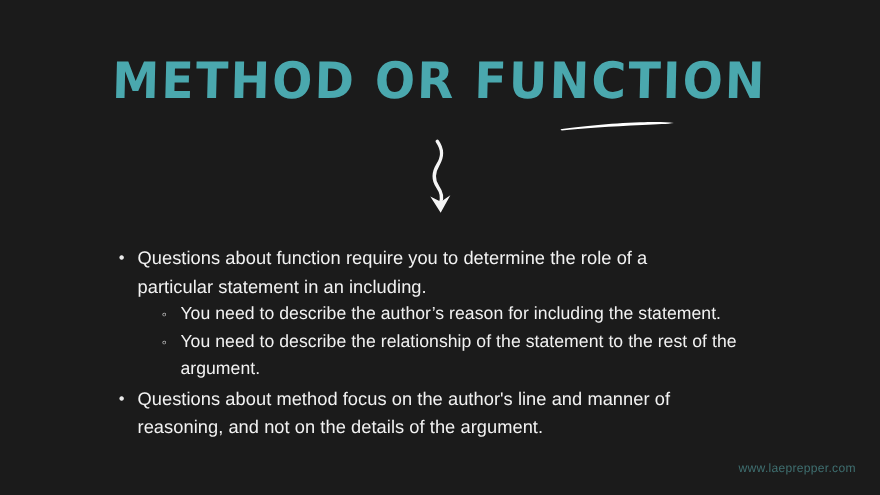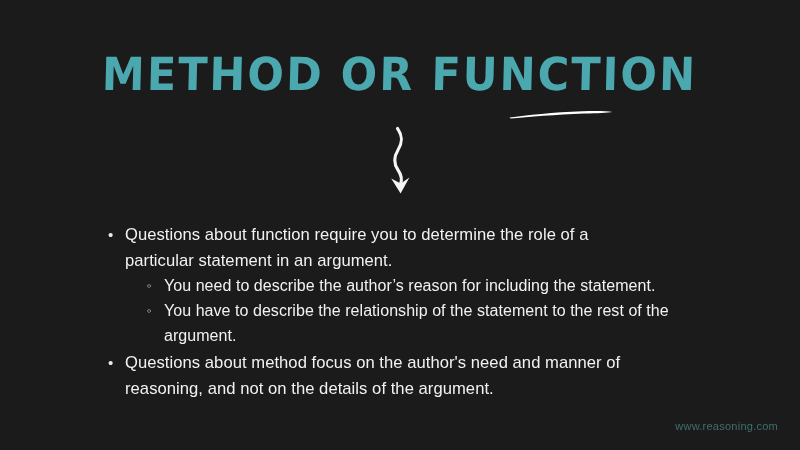--- a/index.html
+++ b/index.html
@@ -145,37 +145,37 @@
     <path d="M25.5 2.5 C 31.5 11, 30.0 17.5, 26.0 24.0
              C 21.6 31.2, 21.2 37.2, 26.0 44.0
              C 29.8 49.4, 30.4 53.6, 28.4 58.6" fill="none" stroke="#f5f5f5" stroke-width="3.1" stroke-linecap="round"></path>
     <path d="M28.6 67.5 L 19.2 52.6 L 28.8 57.4 L 37.4 51.6 Z" fill="#f5f5f5"></path>
   </svg>
 
   <div id="body-list">
 
     <div class="bullet-row lvl1">
       <span class="marker">•</span>
-      <span class="btext">Questions about function require you to determine the role of a particular statement in an argument.</span>
+      <span class="btext">Questions about function require you to determine the role of a particular statement in an including.</span>
     </div>
 
     <div class="bullet-row lvl2">
       <span class="marker">◦</span>
       <span class="btext">You need to describe the author’s reason for including the statement.</span>
     </div>
 
     <div class="bullet-row lvl2">
       <span class="marker">◦</span>
-      <span class="btext">You have to describe the relationship of the statement to the rest of the argument.</span>
+      <span class="btext">You need to describe the relationship of the statement to the rest of the argument.</span>
     </div>
 
     <div class="gap-1"></div>
 
     <div class="bullet-row lvl1">
       <span class="marker">•</span>
-      <span class="btext">Questions about method focus on the author's need and manner of reasoning, and not on the details of the argument.</span>
+      <span class="btext">Questions about method focus on the author's line and manner of reasoning, and not on the details of the argument.</span>
     </div>
 
   </div>
 
-  <div id="footer-watermark">www.reasoning.com</div>
+  <div id="footer-watermark">www.laeprepper.com</div>
 
 </div>
 
 </body></html>

